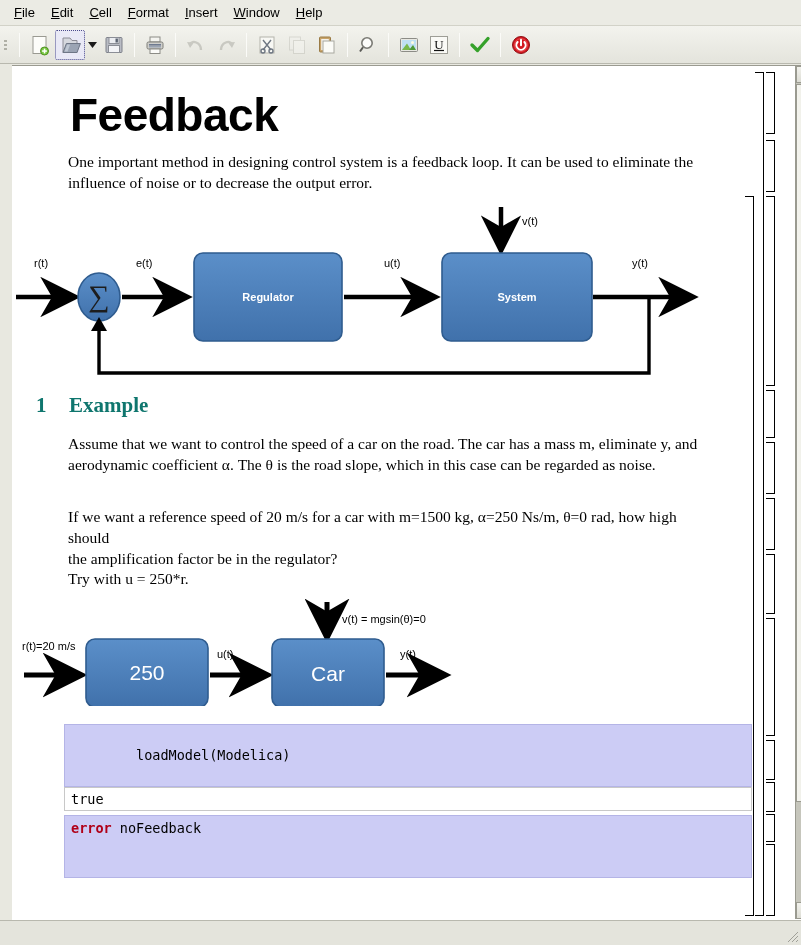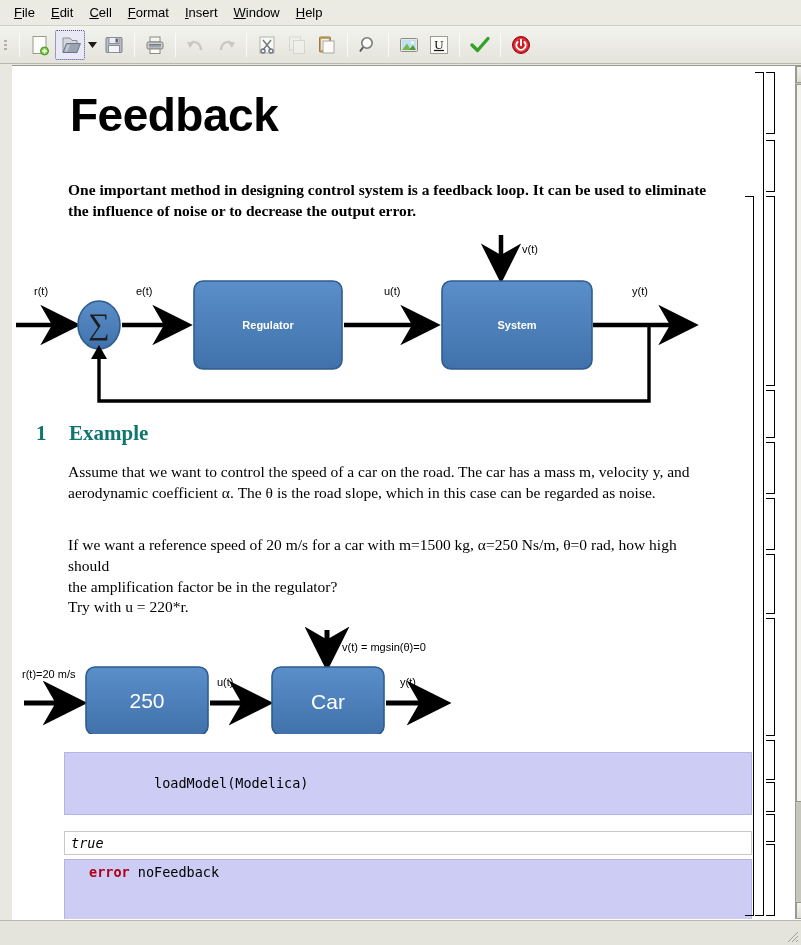--- a/index.html
+++ b/index.html
@@ -148,21 +148,21 @@
   }
 
   
   .cell-in {
     background: #ccccf5;
     border: 1px solid #b4b4e6;
     font-family: "DejaVu Sans Mono", monospace;
     font-size: 13.5px;
     line-height: 1.36;
     color: #000;
-    padding: 3px 24px;
+    padding: 3px 6px;
     margin-left: 52px;
     width: 688px;
     white-space: pre-wrap;
   }
   .cell-out {
     background: #ffffff;
     border: 1px solid #c8c8c8;
     font-family: "DejaVu Sans Mono", monospace;
     font-size: 13.5px;
     color: #000;
@@ -384,21 +384,21 @@
     </svg>
   </div>
 </div>
 
 <div class="doc-wrap">
   <div class="doc-scroll">
     <div class="page">
 
       <div class="title">Feedback</div>
 
-      <div class="para" style="margin-top:38px;font-weight:bold;">One important method in designing control system is a feedback loop. It can be used to eliminate the influence of noise or to decrease the output error.</div>
+      <div class="para" style="margin-top:10px;">One important method in designing control system is a feedback loop. It can be used to eliminate the influence of noise or to decrease the output error.</div>
 
       <div class="diagram" style="margin-top:12px;">
         <svg width="700" height="180" viewBox="0 0 700 180">
           <defs>
             <marker id="ah" markerWidth="9" markerHeight="9" refX="7.5" refY="4.5" orient="auto">
               <path d="M0,0 L9,4.5 L0,9 L2.6,4.5 z" fill="#000"></path>
             </marker>
             <linearGradient id="blkg" x1="0" y1="0" x2="0" y2="1">
               <stop offset="0" stop-color="#5b8fc9"></stop>
               <stop offset="1" stop-color="#4071ab"></stop>
@@ -431,26 +431,26 @@
 
           <polyline points="637,92 637,168 87,168 87,124" fill="none" stroke="#000" stroke-width="3.4"></polyline>
           <polygon points="87,112 79,126 95,126" fill="#000"></polygon>
         </svg>
       </div>
 
       <div class="h1" style="margin-top:4px;">
         <span class="num">1</span><span>Example</span>
       </div>
 
-      <div class="para" style="margin-top:16px;">Assume that we want to control the speed of a car on the road. The car has a mass m, velocity y, and aerodynamic coefficient α. The θ is the road slope, which in this case can be regarded as noise.</div>
+      <div class="para" style="margin-top:16px;">Assume that we want to control the speed of a car on the road. The car has a mass m, eliminate y, and aerodynamic coefficient α. The θ is the road slope, which in this case can be regarded as noise.</div>
 
 
       <div class="para" style="margin-top:32px;">If we want a reference speed of 20 m/s for a car with m=1500 kg, α=250 Ns/m, θ=0 rad, how high should</div>
       <div class="para">the amplification factor be in the regulator?</div>
-      <div class="para">Try with u = 220*r.</div>
+      <div class="para">Try with u = 250*r.</div>
 
       <div class="diagram" style="margin-top:6px;">
         <svg width="700" height="110" viewBox="0 0 700 110">
           <defs>
             <marker id="ah2" markerWidth="9" markerHeight="9" refX="7.5" refY="4.5" orient="auto">
               <path d="M0,0 L9,4.5 L0,9 L2.6,4.5 z" fill="#000"></path>
             </marker>
           </defs>
 
           <text class="diag-label" x="10" y="54">r(t)=20 m/s</text>
@@ -471,21 +471,21 @@
           <text class="diag-label" x="388" y="62">y(t)</text>
           <line x1="374" y1="79" x2="432" y2="79" stroke="#000" stroke-width="5" marker-end="url(#ah2)"></line>
         </svg>
       </div>
 
 
       <div class="cell-in" style="margin-top:14px;">
         <span>loadModel(Modelica)</span>
       </div>
 
-      <div class="cell-out" style="margin-top:16px;font-style:italic;">
+      <div class="cell-out" style="margin-top:0;">
         <span>true</span>
       </div>
 
       <div class="cell-in" style="margin-top:4px;"><span class="kw">error</span><span> noFeedback</span>
 
 
 </div>
 
     </div>
   </div>

